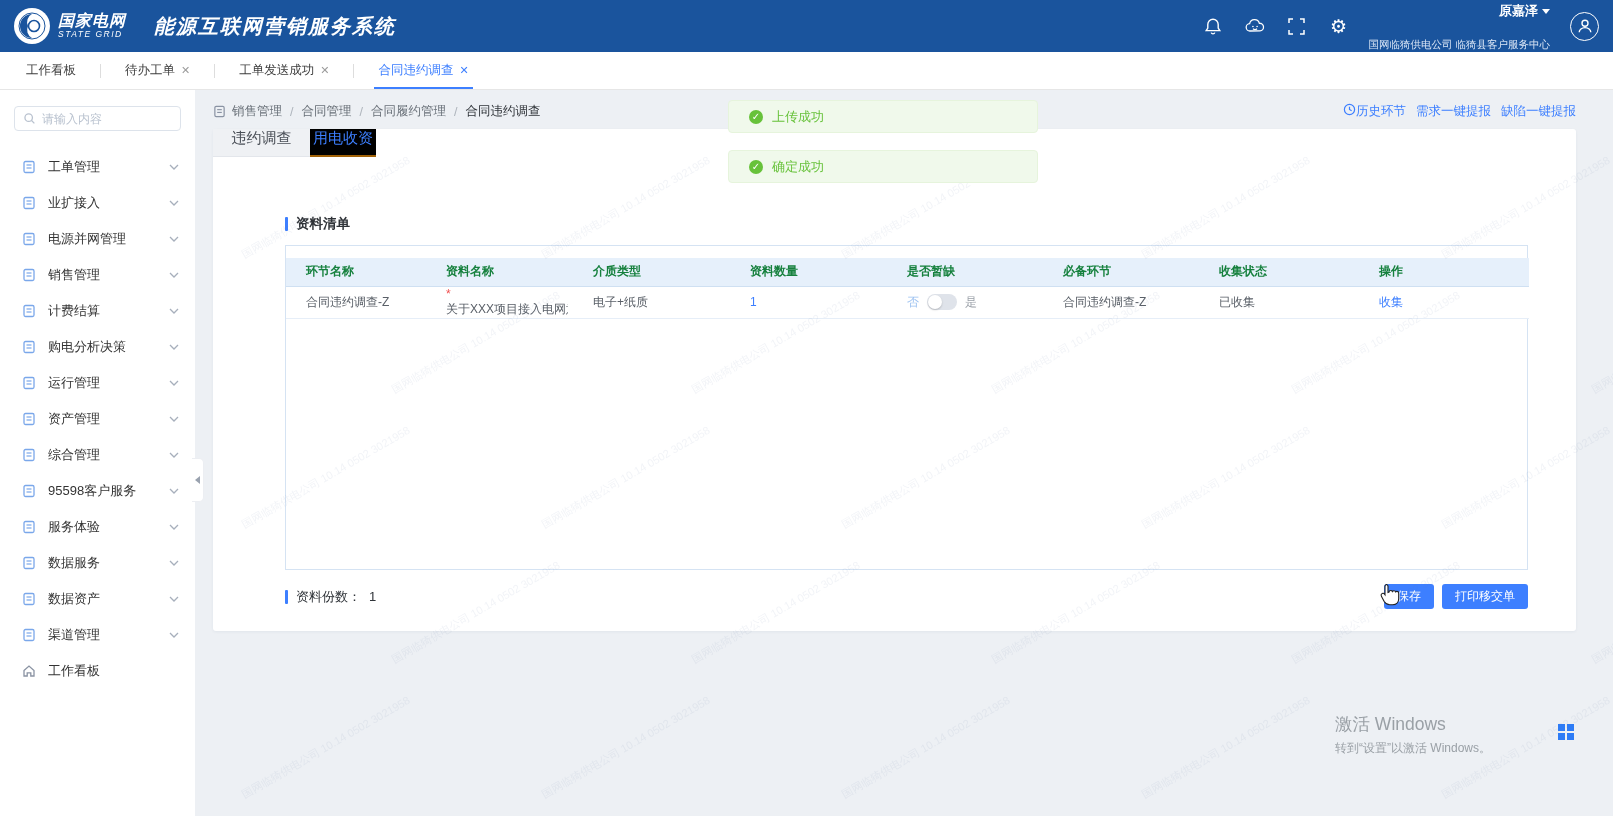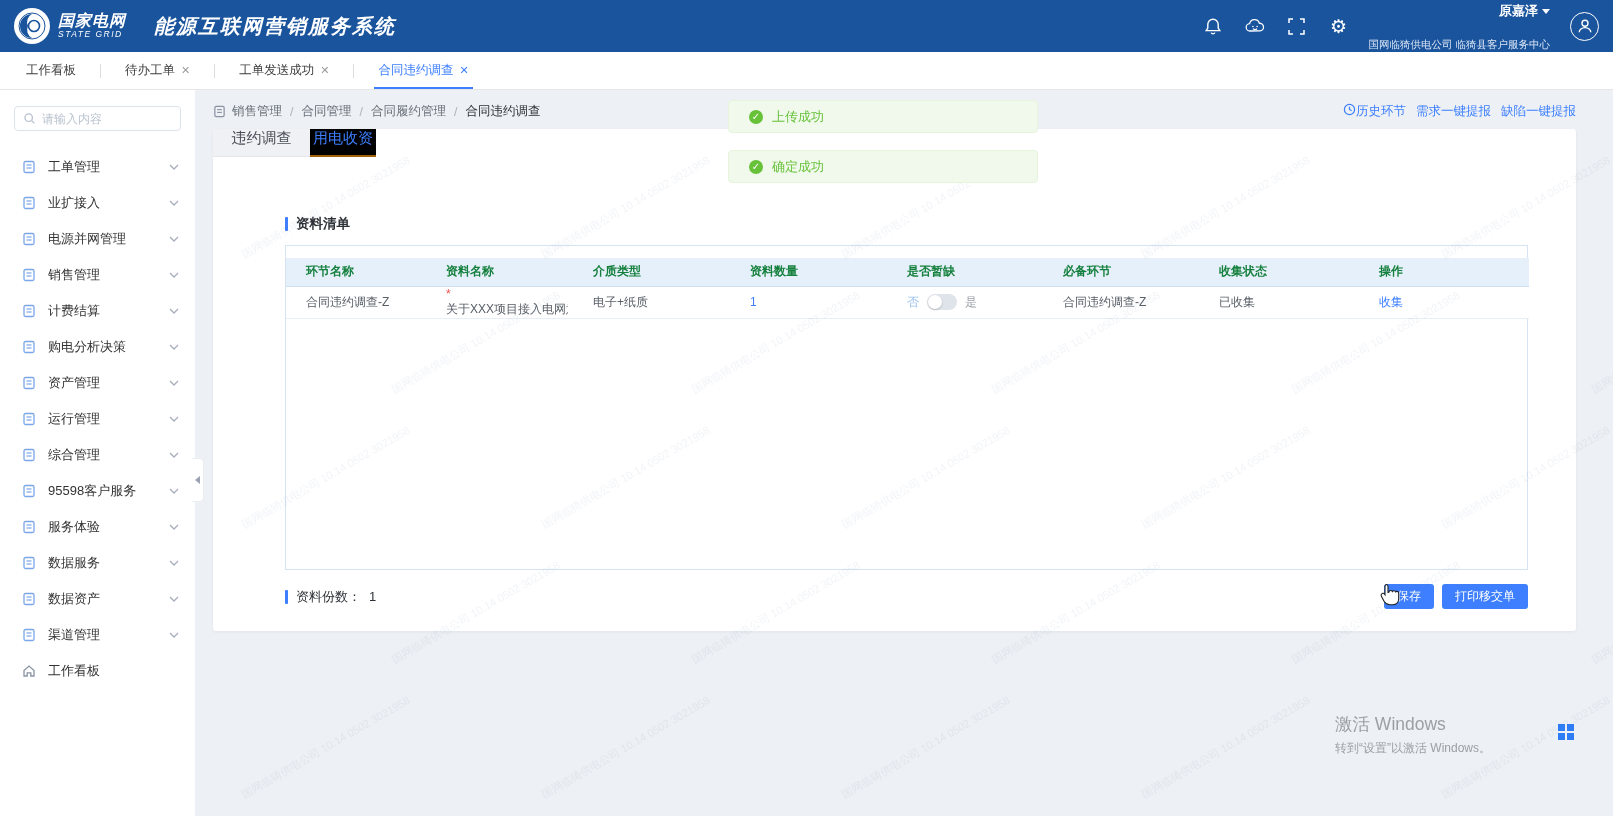--- a/index.html
+++ b/index.html
@@ -264,32 +264,32 @@
         <svg width="10" height="6" viewBox="0 0 10 6">
           <polyline points="1,1 5,5 9,1" fill="none" stroke="#a7afbc" stroke-width="1.3"></polyline>
         </svg>
       </div>
     <div class="menu-item">
         <svg width="14" height="14" viewBox="0 0 14 14">
           <rect x="2" y="1.5" width="10" height="11" rx="1.5" fill="none" stroke="#7aa7ea" stroke-width="1.3"></rect>
           <line x1="4.5" y1="5" x2="9.5" y2="5" stroke="#7aa7ea" stroke-width="1.2"></line>
           <line x1="4.5" y1="8" x2="9.5" y2="8" stroke="#7aa7ea" stroke-width="1.2"></line>
         </svg>
+        <span class="menu-label">运行管理</span>
+        <svg width="10" height="6" viewBox="0 0 10 6">
+          <polyline points="1,1 5,5 9,1" fill="none" stroke="#a7afbc" stroke-width="1.3"></polyline>
+        </svg>
+      </div>
+    <div class="menu-item">
+        <svg width="14" height="14" viewBox="0 0 14 14">
+          <rect x="2" y="1.5" width="10" height="11" rx="1.5" fill="none" stroke="#7aa7ea" stroke-width="1.3"></rect>
+          <line x1="4.5" y1="5" x2="9.5" y2="5" stroke="#7aa7ea" stroke-width="1.2"></line>
+          <line x1="4.5" y1="8" x2="9.5" y2="8" stroke="#7aa7ea" stroke-width="1.2"></line>
+        </svg>
         <span class="menu-label">资产管理</span>
-        <svg width="10" height="6" viewBox="0 0 10 6">
-          <polyline points="1,1 5,5 9,1" fill="none" stroke="#a7afbc" stroke-width="1.3"></polyline>
-        </svg>
-      </div>
-    <div class="menu-item">
-        <svg width="14" height="14" viewBox="0 0 14 14">
-          <rect x="2" y="1.5" width="10" height="11" rx="1.5" fill="none" stroke="#7aa7ea" stroke-width="1.3"></rect>
-          <line x1="4.5" y1="5" x2="9.5" y2="5" stroke="#7aa7ea" stroke-width="1.2"></line>
-          <line x1="4.5" y1="8" x2="9.5" y2="8" stroke="#7aa7ea" stroke-width="1.2"></line>
-        </svg>
-        <span class="menu-label">运行管理</span>
         <svg width="10" height="6" viewBox="0 0 10 6">
           <polyline points="1,1 5,5 9,1" fill="none" stroke="#a7afbc" stroke-width="1.3"></polyline>
         </svg>
       </div>
     <div class="menu-item">
         <svg width="14" height="14" viewBox="0 0 14 14">
           <rect x="2" y="1.5" width="10" height="11" rx="1.5" fill="none" stroke="#7aa7ea" stroke-width="1.3"></rect>
           <line x1="4.5" y1="5" x2="9.5" y2="5" stroke="#7aa7ea" stroke-width="1.2"></line>
           <line x1="4.5" y1="8" x2="9.5" y2="8" stroke="#7aa7ea" stroke-width="1.2"></line>
         </svg>

